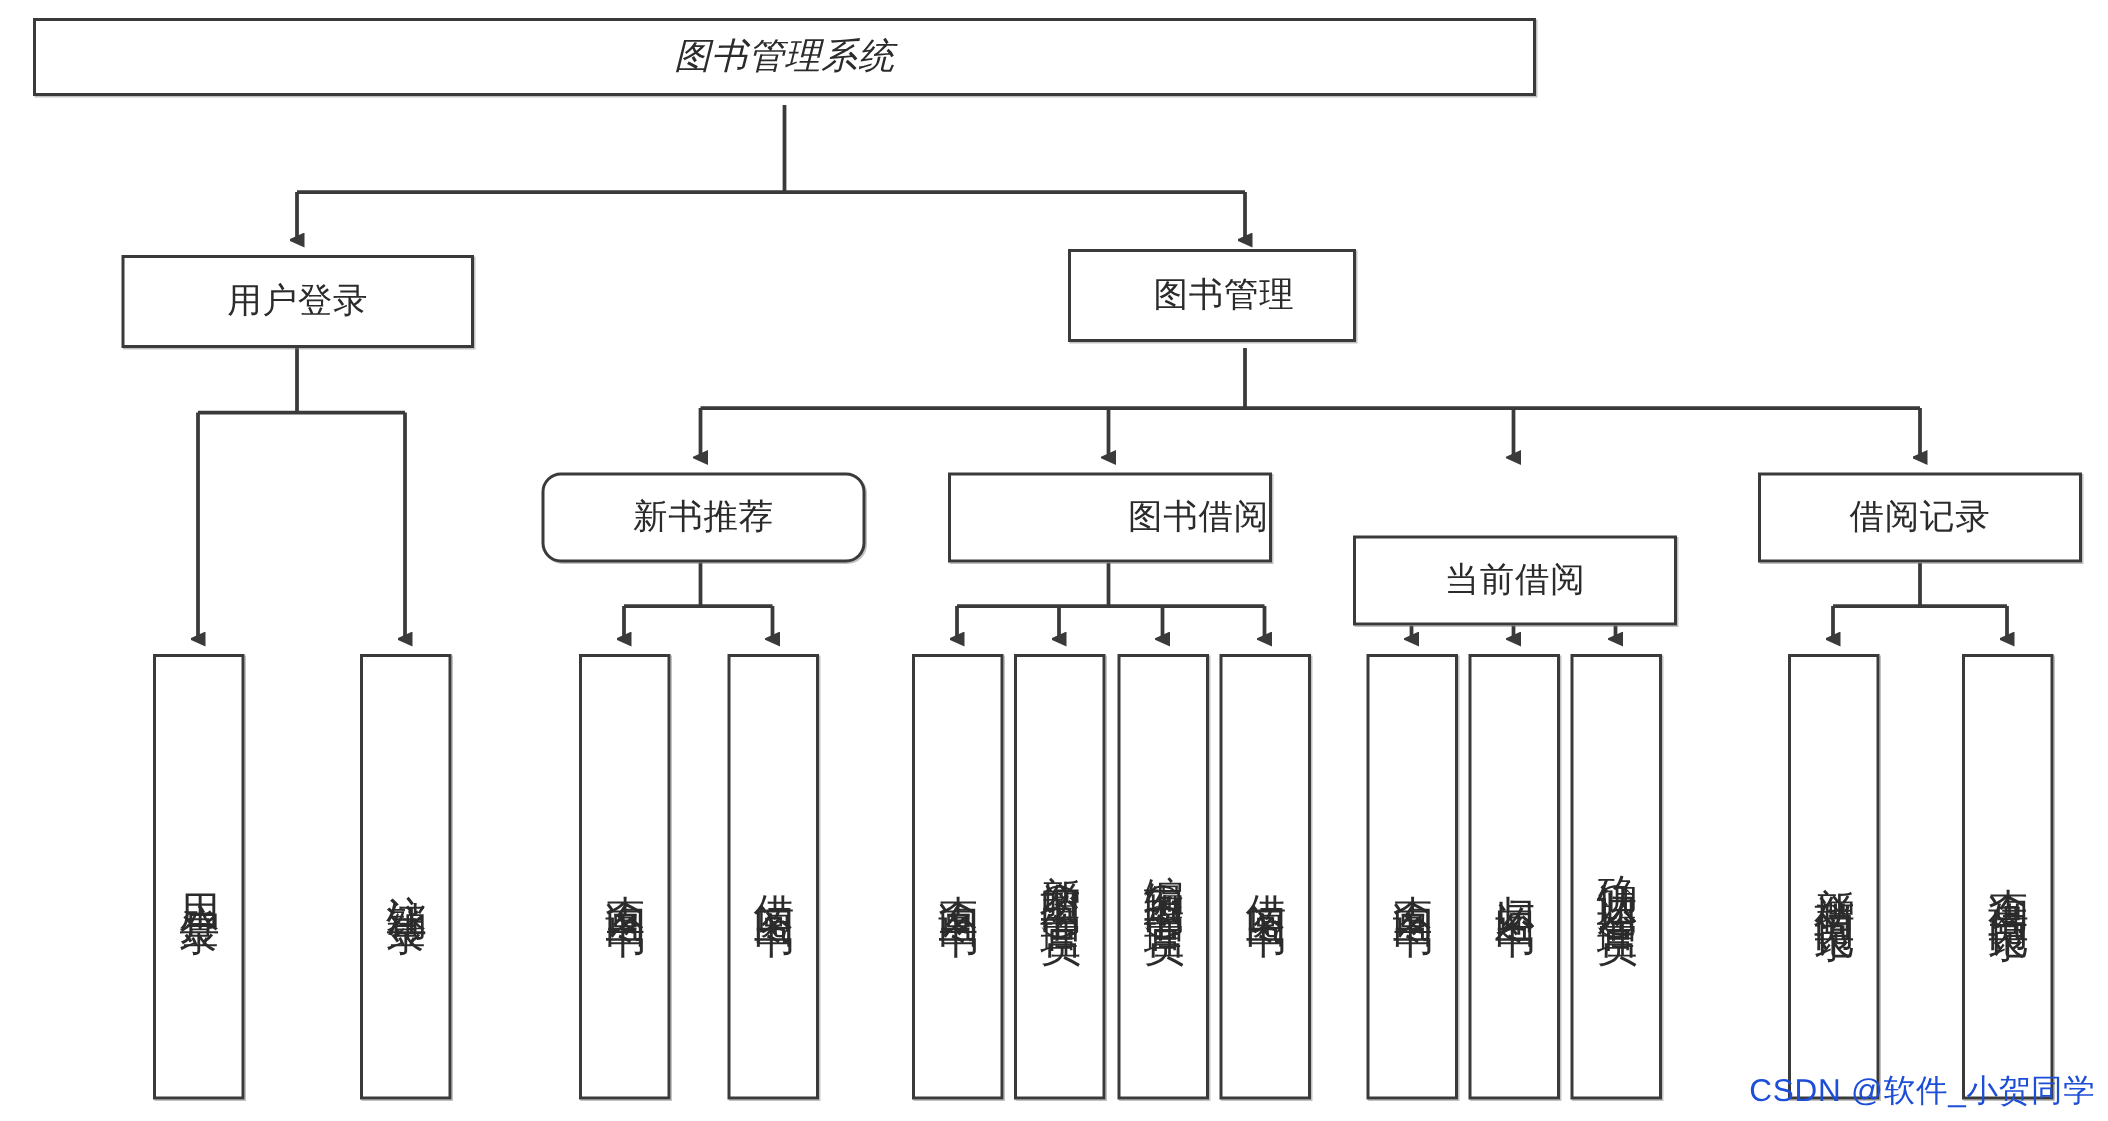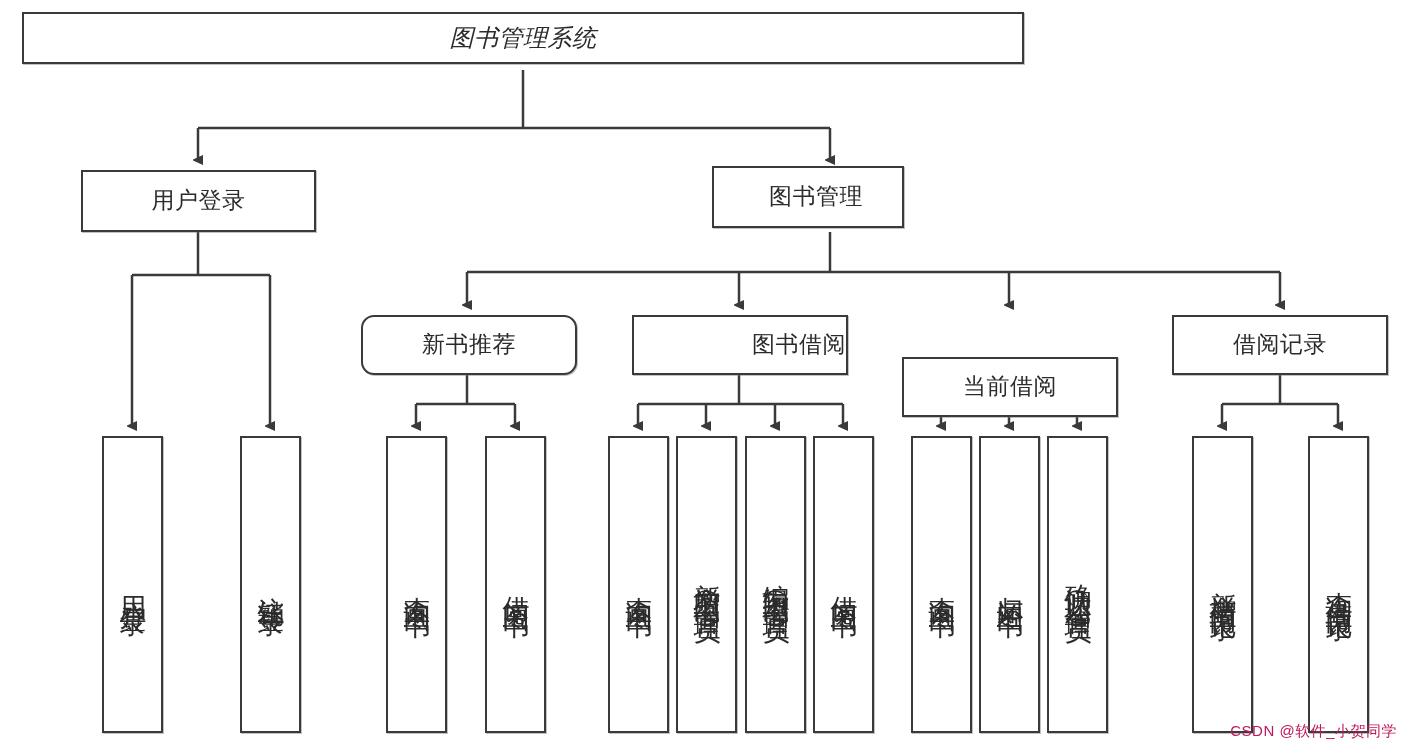--- a/index.html
+++ b/index.html
@@ -59,22 +59,22 @@
     writing-mode: vertical-rl;
     text-orientation: upright;
     font-size: 27px;
     letter-spacing: 5px;
     line-height: 1;
   }
   #watermark {
     position: absolute;
     right: 8px;
     bottom: 6px;
-    font-size: 15px;
-    color: #be185d;
+    font-size: 21px;
+    color: #1d4ed8;
     letter-spacing: 0.5px;
     user-select: none;
     white-space: nowrap;
   }
 </style>
 </head>
 <body>
 
 <div id="canvas">
 

